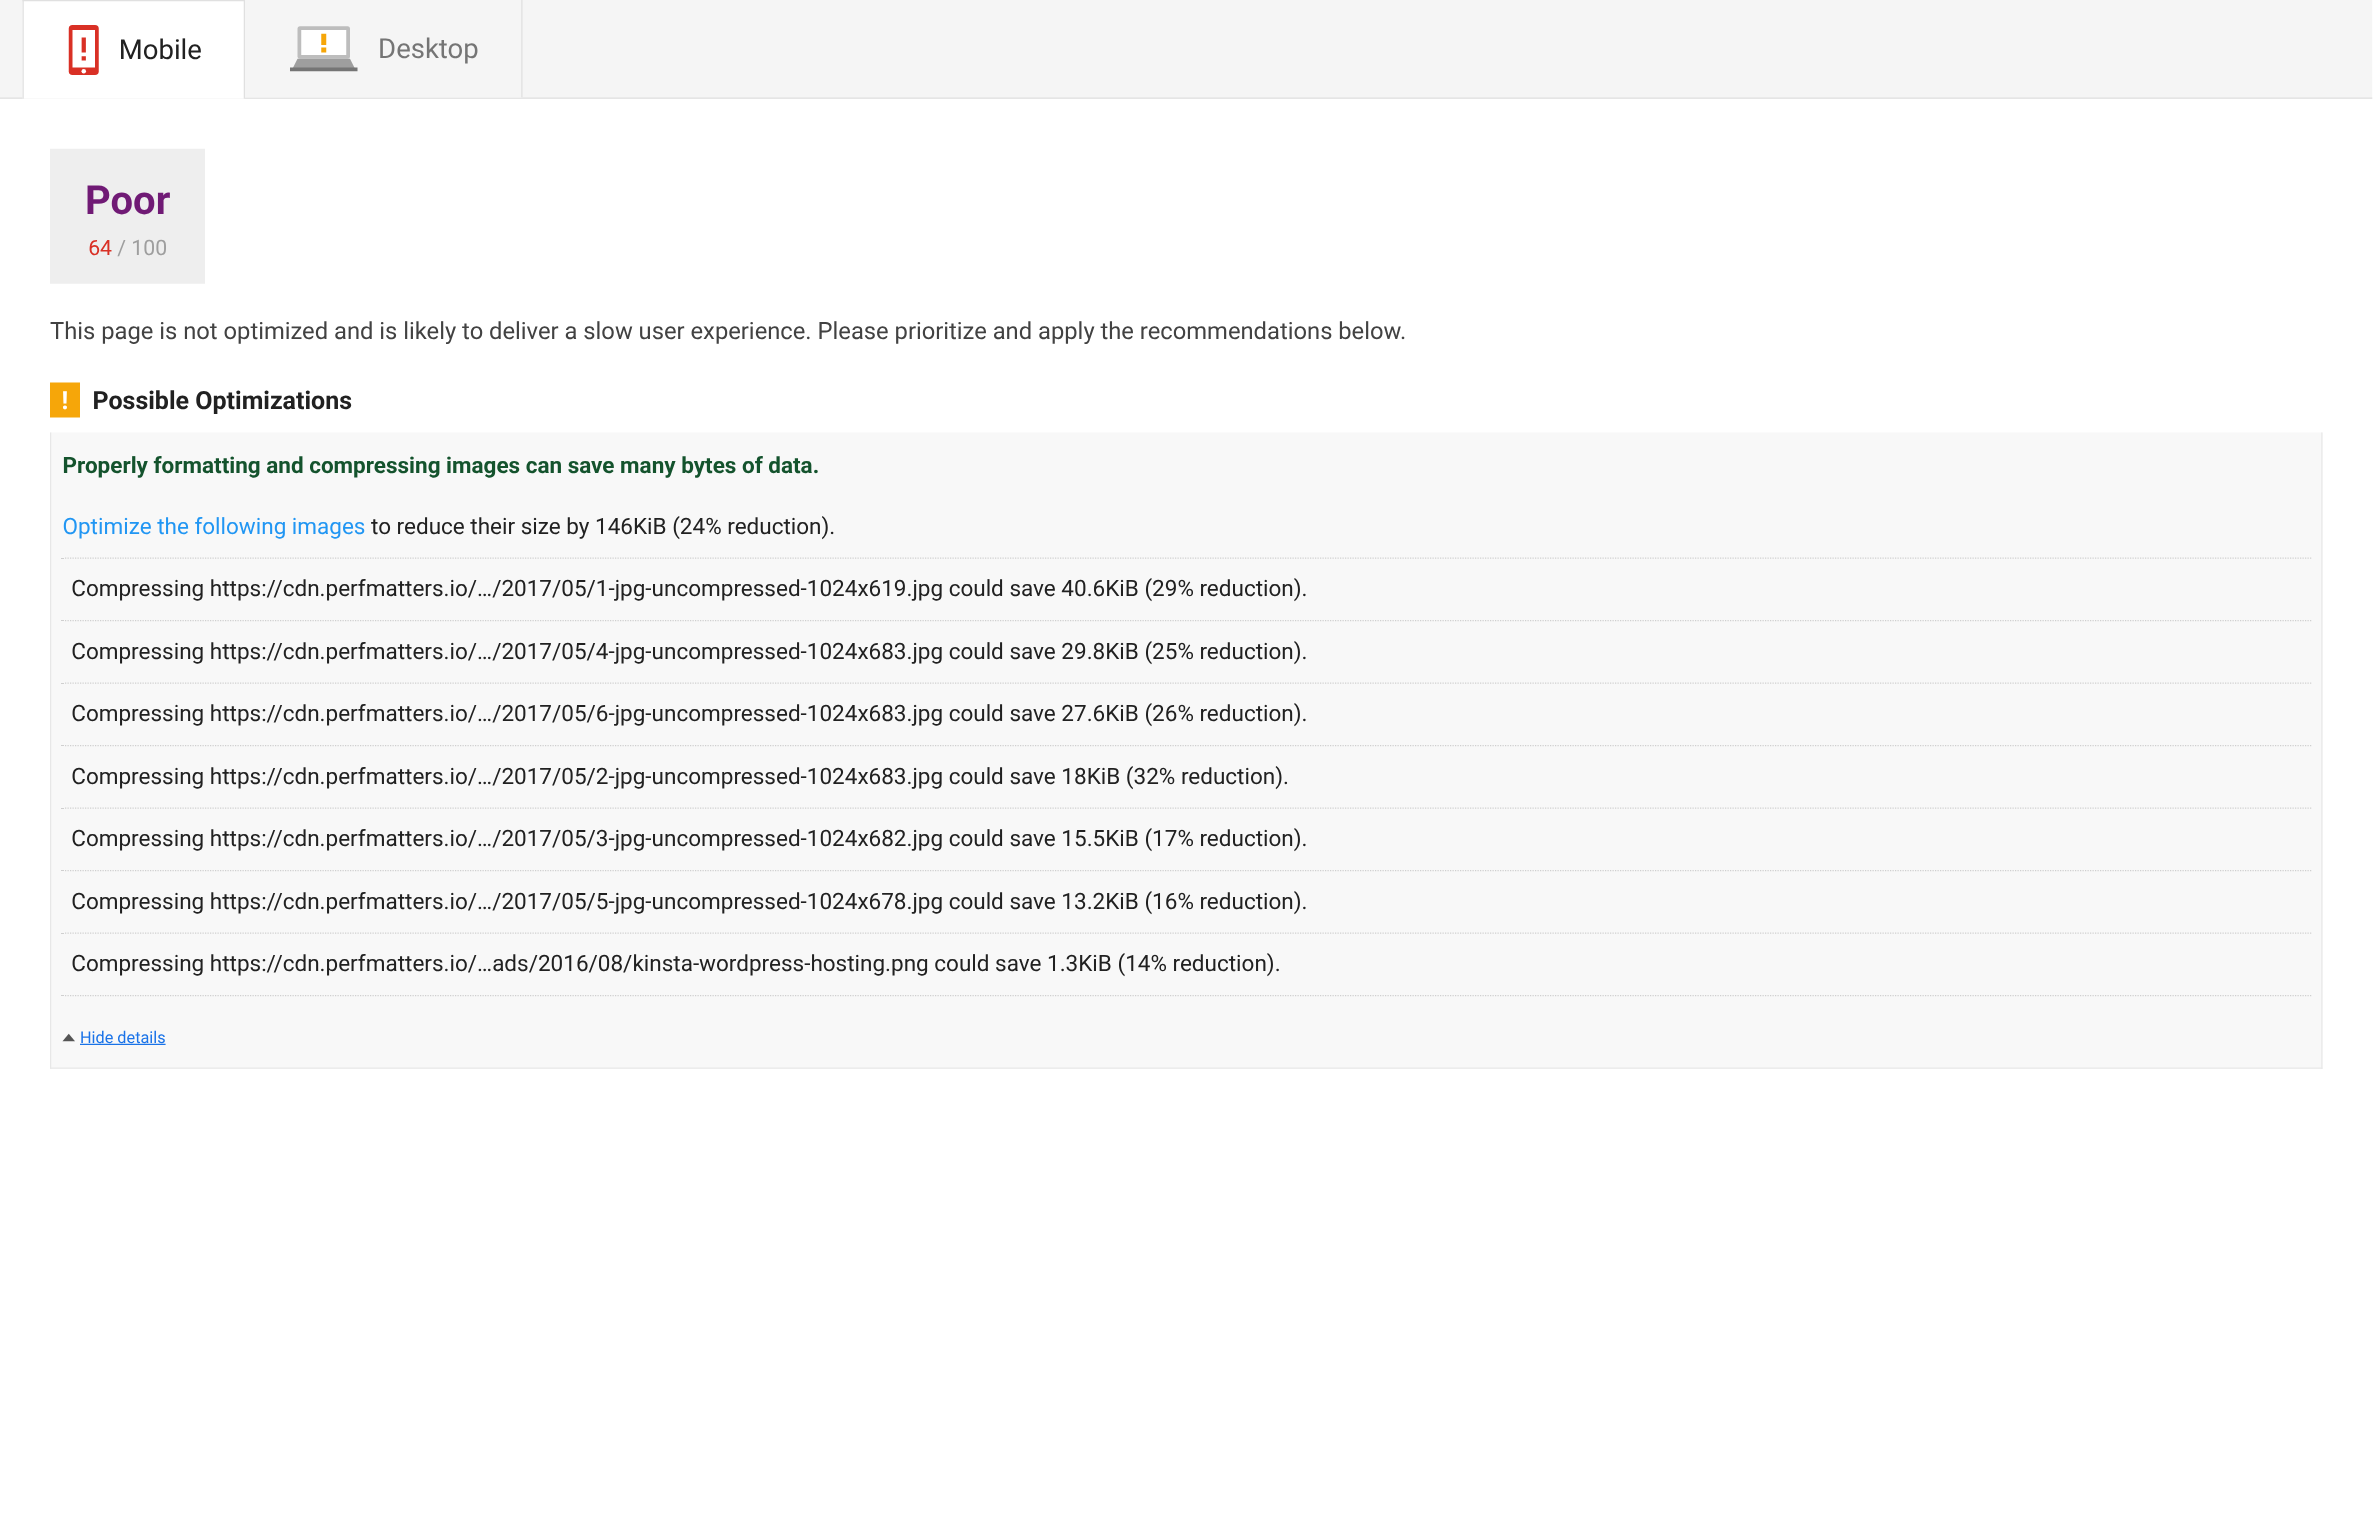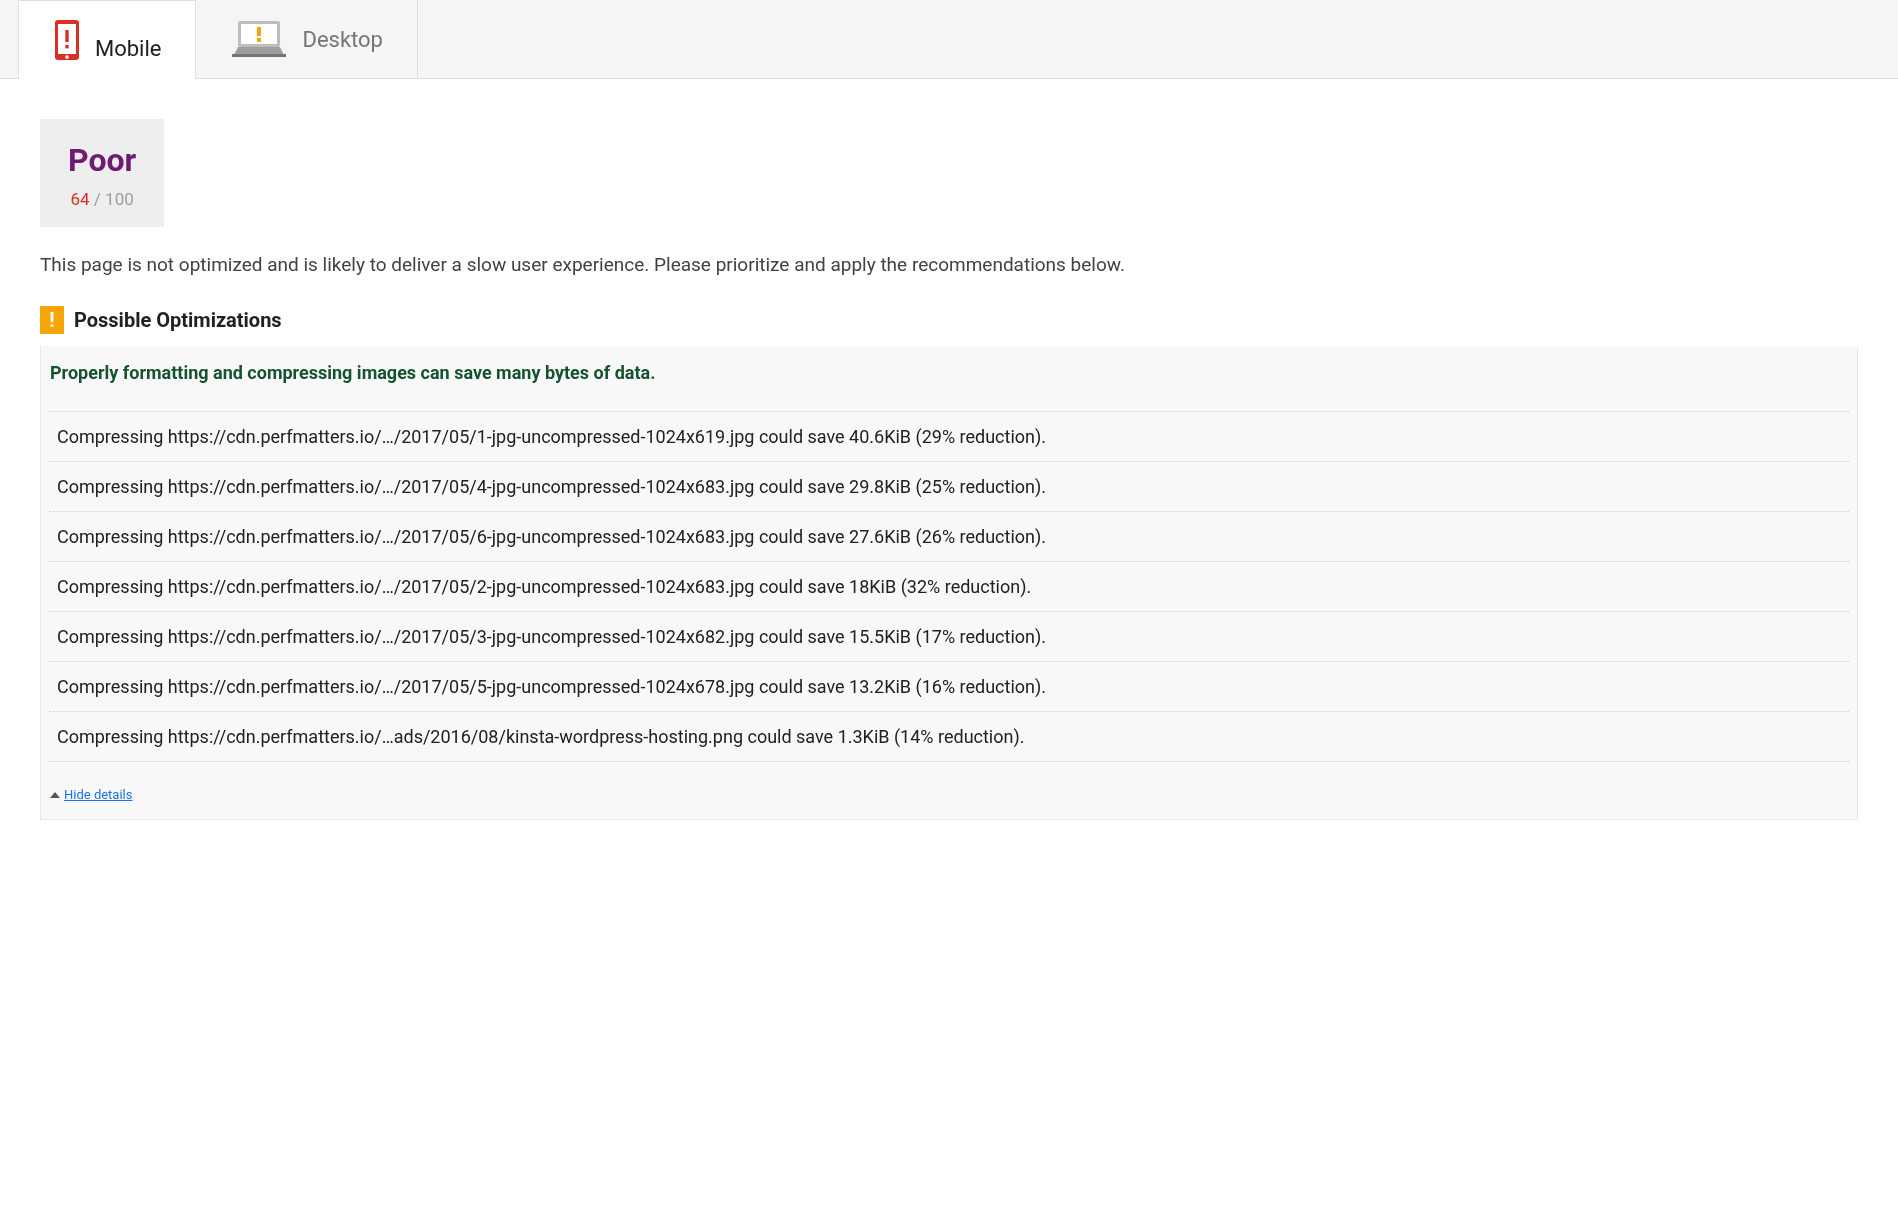--- a/index.html
+++ b/index.html
@@ -25,21 +25,20 @@
     color: #757575;
     cursor: pointer;
     background: #f5f5f5;
   }
   .tab.active {
     background: #fff;
     color: #212121;
     border-top: 1px solid #e0e0e0;
     border-left: 1px solid #e0e0e0;
     margin-bottom: -1px;
-    align-items: flex-end;
   }
   .tab svg { display:block; }
   .content {
     padding: 40px 40px 30px 40px;
   }
   .score-box {
     background: #eeeeee;
     display: inline-block;
     text-align: center;
     padding: 22px 28px 18px 28px;
@@ -175,20 +174,23 @@
 
   <p class="summary">This page is not optimized and is likely to deliver a slow user experience. Please prioritize and apply the recommendations below.</p>
 
   <div class="section-header">
     <span class="bang">!</span>
     <span>Possible Optimizations</span>
   </div>
 
   <div class="panel">
     <div class="bold-line">Properly formatting and compressing images can save many bytes of data.</div>
+    <div class="opt-line">
+      <a href="#">Optimize the following images</a><span> to reduce their size by 146KiB (24% reduction).</span>
+    </div>
     <div class="list">
       <div class="list-item">Compressing https://cdn.perfmatters.io/…/2017/05/1-jpg-uncompressed-1024x619.jpg could save 40.6KiB (29% reduction).</div>
       <div class="list-item">Compressing https://cdn.perfmatters.io/…/2017/05/4-jpg-uncompressed-1024x683.jpg could save 29.8KiB (25% reduction).</div>
       <div class="list-item">Compressing https://cdn.perfmatters.io/…/2017/05/6-jpg-uncompressed-1024x683.jpg could save 27.6KiB (26% reduction).</div>
       <div class="list-item">Compressing https://cdn.perfmatters.io/…/2017/05/2-jpg-uncompressed-1024x683.jpg could save 18KiB (32% reduction).</div>
       <div class="list-item">Compressing https://cdn.perfmatters.io/…/2017/05/3-jpg-uncompressed-1024x682.jpg could save 15.5KiB (17% reduction).</div>
       <div class="list-item">Compressing https://cdn.perfmatters.io/…/2017/05/5-jpg-uncompressed-1024x678.jpg could save 13.2KiB (16% reduction).</div>
       <div class="list-item">Compressing https://cdn.perfmatters.io/…ads/2016/08/kinsta-wordpress-hosting.png could save 1.3KiB (14% reduction).</div>
     </div>
     <div class="hide-details">

